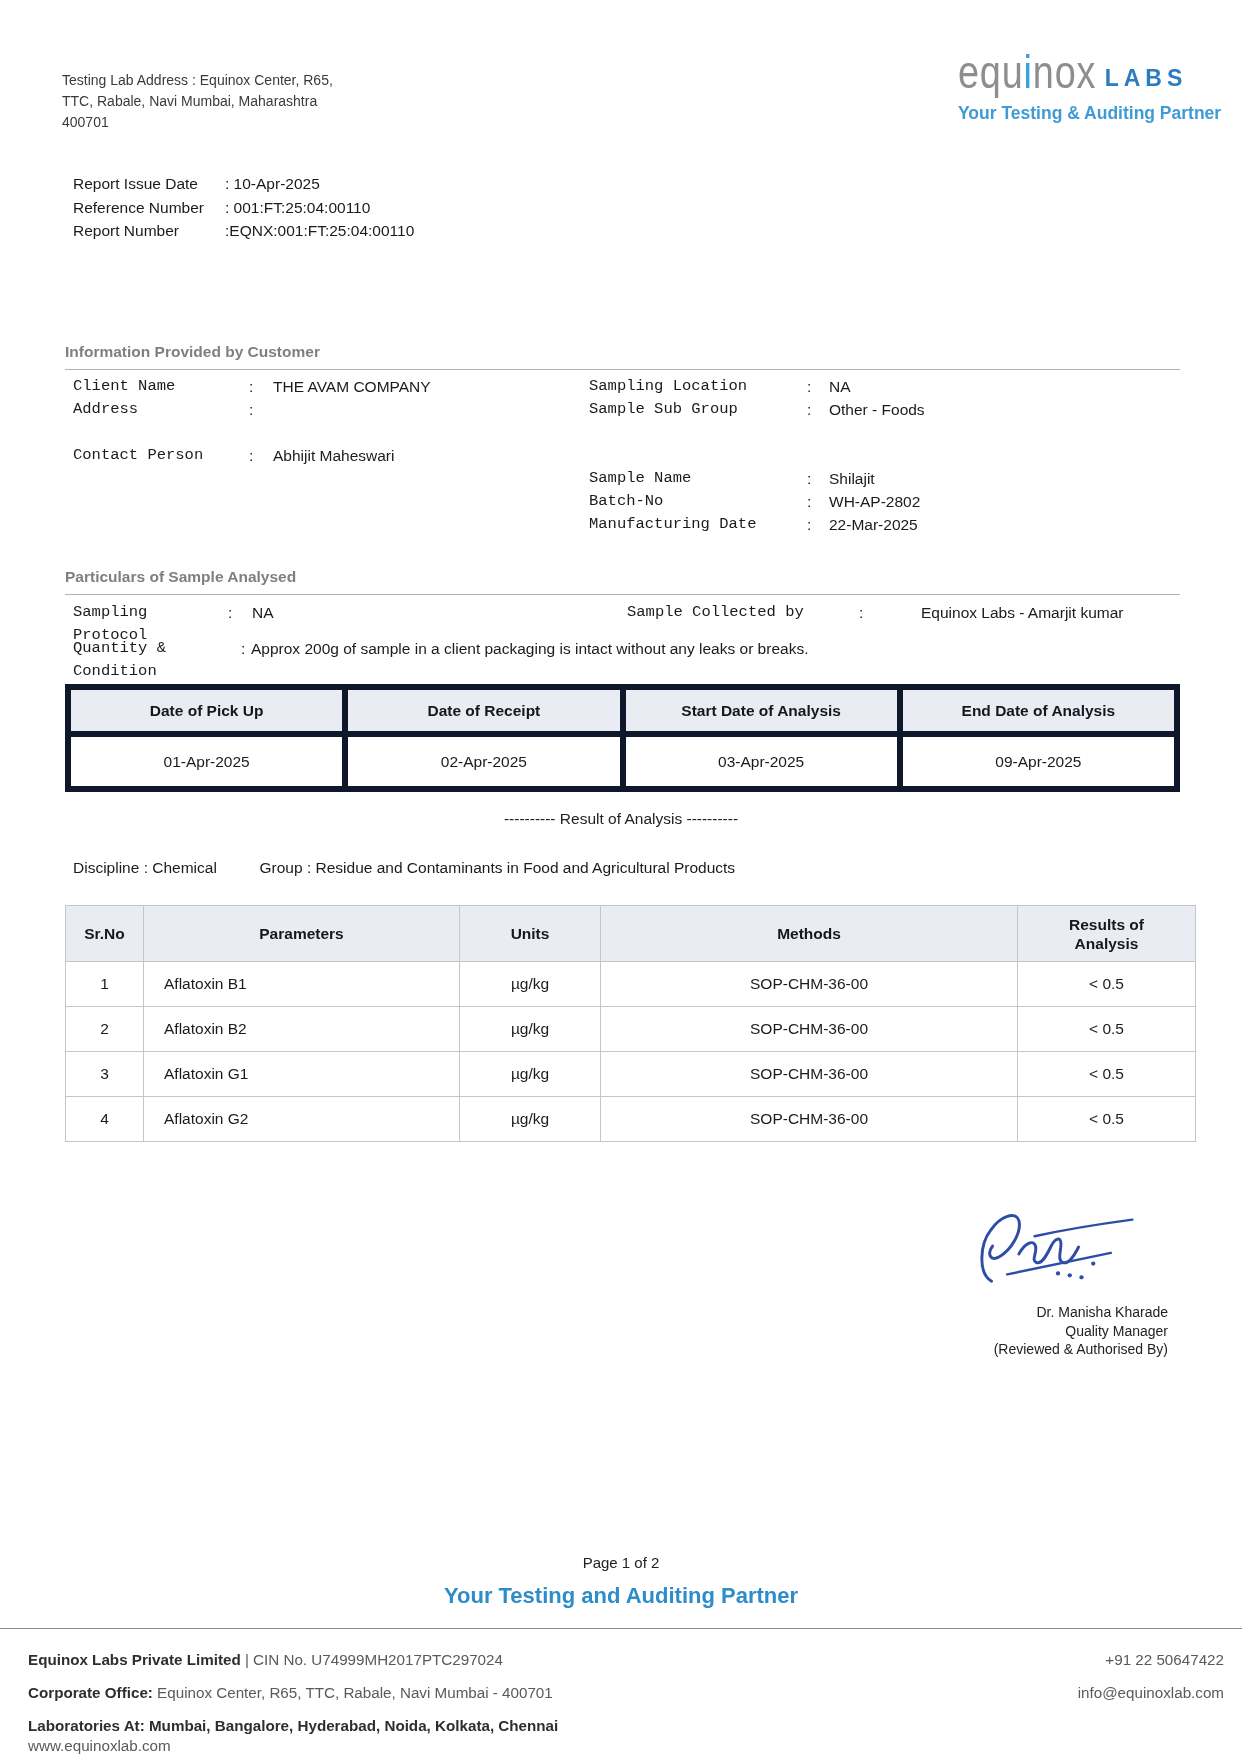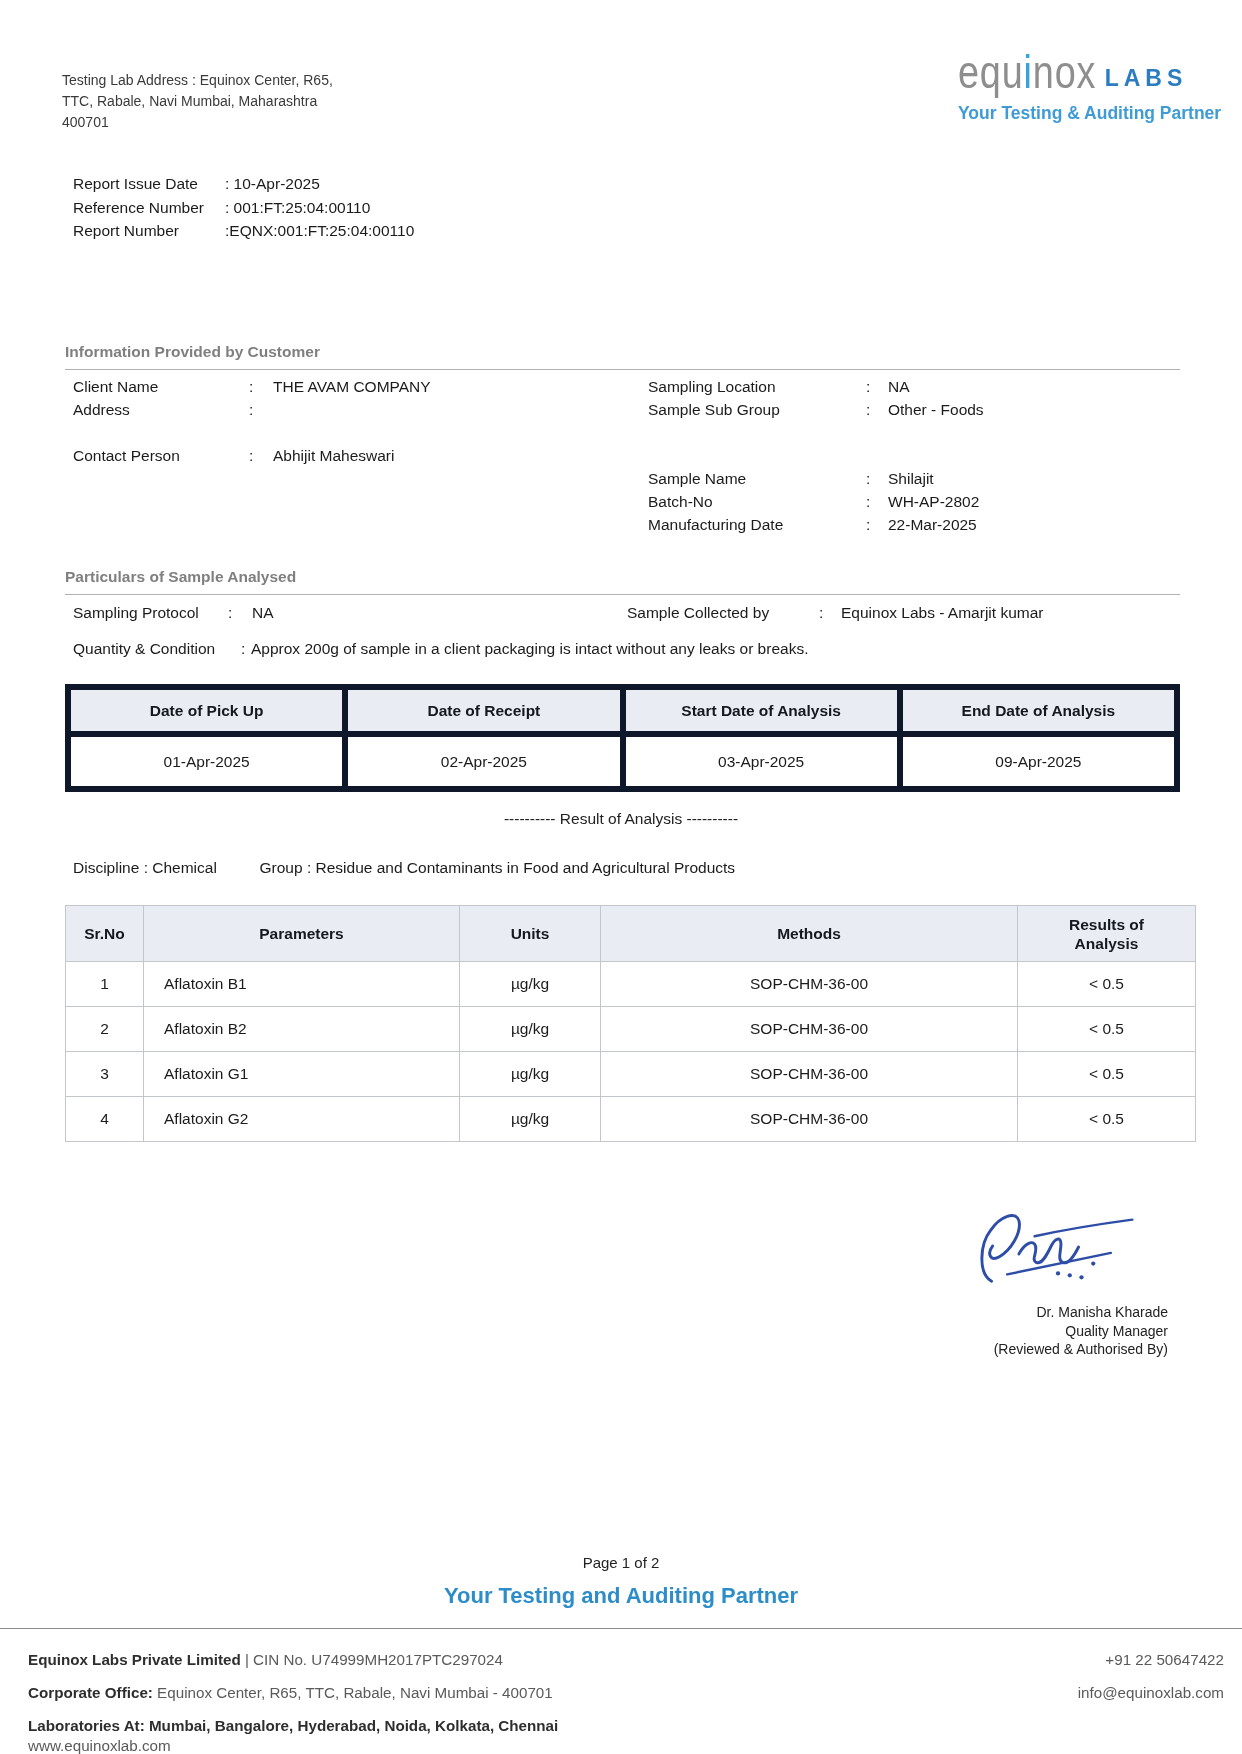--- a/index.html
+++ b/index.html
@@ -18,34 +18,34 @@
   .logo-tagline{margin-top:7px;font-size:17.5px;font-weight:bold;color:#3e9bd6;white-space:nowrap;}
   .doc-title{position:absolute;left:0;top:126px;width:1242px;text-align:center;font-size:19px;font-weight:bold;letter-spacing:.5px;color:#111;}
   .report-meta{position:absolute;left:73px;top:172px;font-size:15.5px;line-height:23.5px;}
   .report-meta .lbl{display:inline-block;width:152px;}
   
   .sec-head{position:absolute;left:65px;font-size:15.5px;font-weight:bold;color:#7f7f7f;}
   .sec-rule{position:absolute;left:65px;right:62px;height:0;border-top:1px solid #b2b2b2;}
   
   .info-col{position:absolute;font-size:15.5px;line-height:23px;}
   .info-row{display:flex;align-items:flex-start;}
-  .ilbl{flex:none;}
+  .ilbl{flex:none;font-family:Liberation Mono, monospace;}
   .icolon{flex:none;width:16px;text-align:left;}
   .ival{flex:none;}
   .left-col .ilbl{width:176px;}
   .left-col .ival{margin-left:8px;max-width:356px;}
   .right-col .ilbl{width:218px;}
   .right-col .ival{margin-left:6px;}
   .spacer23{height:23px;} .spacer46{height:46px;}
   
   .part-row{position:absolute;top:601px;font-size:15.5px;line-height:23px;}
   .part-left{left:73px;display:flex;}
   .part-left .ilbl{width:155px;}
   .part-left .ival{margin-left:8px;}
-  .part-right{left:627px;display:flex;}
+  .part-right{left:627px;display:flex;gap:40px;}
   .part-right .ilbl{width:192px;}
   .part-right .ival{margin-left:6px;}
   .qty-row{position:absolute;left:73px;top:637px;font-size:15.5px;line-height:23px;display:flex;}
   .qty-row .ilbl{width:168px;flex:none;}
   .qty-row .icolon{width:10px;}
   
   table{border-collapse:collapse;font-size:15.5px;}
   .dates-table{position:absolute;left:65px;top:684px;width:1115px;table-layout:fixed;}
   .dates-table th,.dates-table td{border:6px solid #0f172a;text-align:center;}
   .dates-table th{background:#e9ecf3;height:39px;font-weight:bold;color:#14181f;}
@@ -114,21 +114,21 @@
       <span class="icolon">:</span>
     </div>
     <div class="spacer23"></div>
     <div class="info-row">
       <span class="ilbl">Contact Person</span>
       <span class="icolon">:</span>
       <span class="ival">Abhijit Maheswari</span>
     </div>
   </div>
 
-  <div class="info-col right-col" style="left:648px;top:375px;width:556px;">
+  <div class="info-col right-col" style="left:589px;top:375px;width:556px;">
     <div class="info-row">
       <span class="ilbl">Sampling Location</span>
       <span class="icolon">:</span>
       <span class="ival">NA</span>
     </div>
     <div class="info-row">
       <span class="ilbl">Sample Sub Group</span>
       <span class="icolon">:</span>
       <span class="ival">Other - Foods</span>
     </div>

